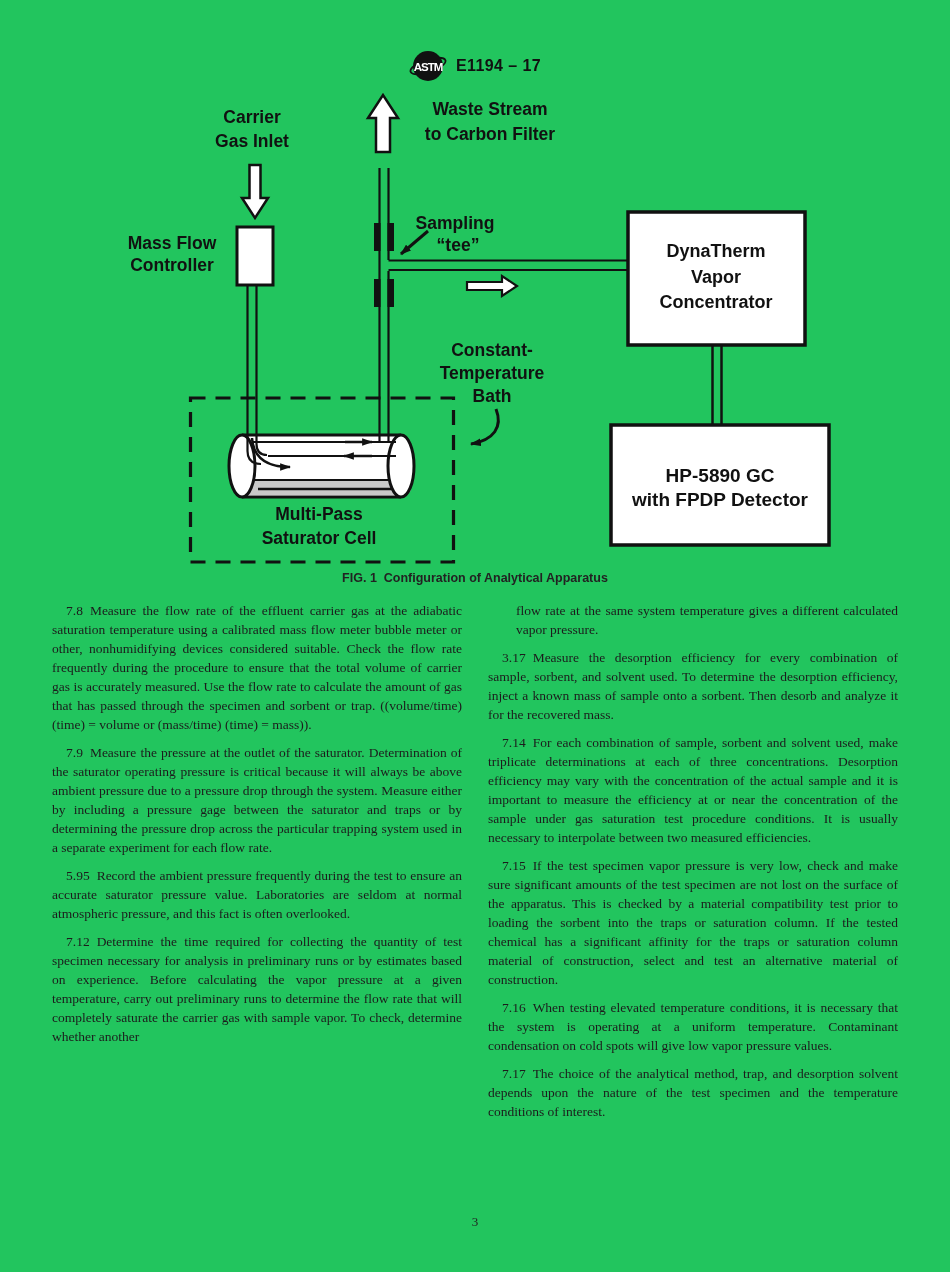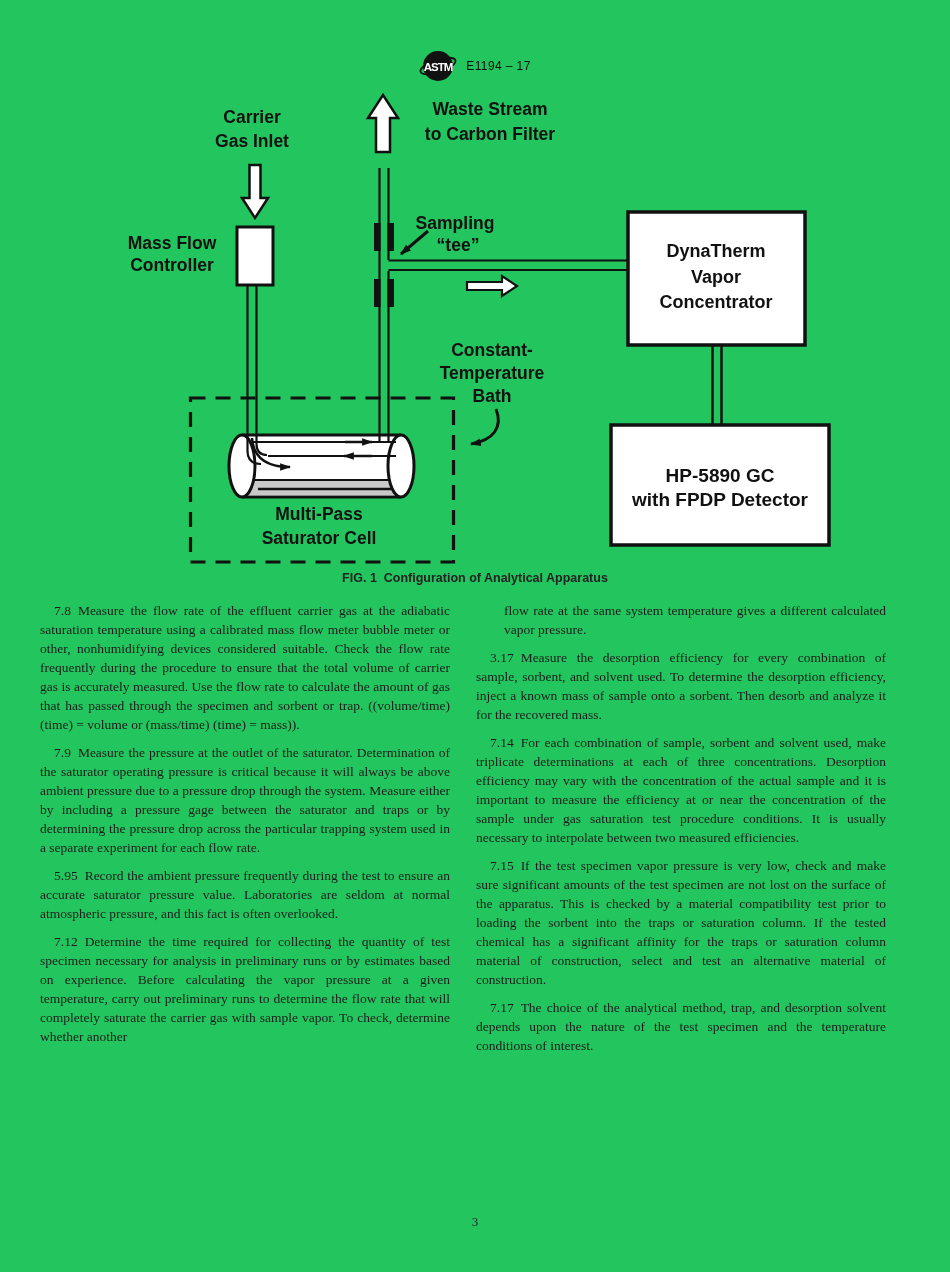--- a/index.html
+++ b/index.html
@@ -6,33 +6,33 @@
   .page {
     position:relative; width:950px; height:1272px; margin:0 auto;
     background:#22c55e; color:#161616; overflow:hidden;
     font-family:"Liberation Serif", serif;
   }
   .header {
     position:absolute; top:46px; left:0; right:0;
     display:flex; justify-content:center; align-items:center; gap:9px;
   }
   .doc-code {
-    font-family:"Liberation Sans", sans-serif; font-weight:normal;
-    font-size:12px; letter-spacing:0.4px; color:#111;
+    font-family:"Liberation Sans", sans-serif; font-weight:bold;
+    font-size:16px; letter-spacing:0.4px; color:#111;
   }
   svg.figure { position:absolute; top:90px; left:0; }
   .dlabel {
     font-family:"Liberation Sans", sans-serif; font-weight:bold; fill:#111;
   }
   .caption-text {
     font-family:"Liberation Sans", sans-serif; font-weight:bold; fill:#222;
     white-space:pre;
   }
   .columns {
-    position:absolute; top:601px; left:40px; width:846px;
+    position:absolute; top:601px; left:52px; width:846px;
     display:flex; gap:26px;justify-content:space-between;
   }
   .col {
     width:410px; text-align:justify;
     font-size:13.5px; line-height:19px; color:#1c1c1c;
   }
   p.para { margin:0 0 9px 0; text-indent:14px; }
   p.cont { text-indent:0;margin-left:28px; }
   .num { margin-right:7px; }
   .footer {
@@ -154,19 +154,20 @@
       <p class="para"><span class="num">7.8</span><span>Measure the flow rate of the effluent carrier gas at the adiabatic saturation temperature using a calibrated mass flow meter bubble meter or other, nonhumidifying devices considered suitable. Check the flow rate frequently during the procedure to ensure that the total volume of carrier gas is accurately measured. Use the flow rate to calculate the amount of gas that has passed through the specimen and sorbent or trap. ((volume/time) (time) = volume or (mass/time) (time) = mass)).</span></p>
       <p class="para"><span class="num">7.9</span><span>Measure the pressure at the outlet of the saturator. Determination of the saturator operating pressure is critical because it will always be above ambient pressure due to a pressure drop through the system. Measure either by including a pressure gage between the saturator and traps or by determining the pressure drop across the particular trapping system used in a separate experiment for each flow rate.</span></p>
       <p class="para"><span class="num">5.95</span><span>Record the ambient pressure frequently during the test to ensure an accurate saturator pressure value. Laboratories are seldom at normal atmospheric pressure, and this fact is often overlooked.</span></p>
       <p class="para"><span class="num">7.12</span><span>Determine the time required for collecting the quantity of test specimen necessary for analysis in preliminary runs or by estimates based on experience. Before calculating the vapor pressure at a given temperature, carry out preliminary runs to determine the flow rate that will completely saturate the carrier gas with sample vapor. To check, determine whether another</span></p>
     </div>
     <div class="col">
       <p class="para cont"><span>flow rate at the same system temperature gives a different calculated vapor pressure.</span></p>
       <p class="para"><span class="num">3.17</span><span>Measure the desorption efficiency for every combination of sample, sorbent, and solvent used. To determine the desorption efficiency, inject a known mass of sample onto a sorbent. Then desorb and analyze it for the recovered mass.</span></p>
       <p class="para"><span class="num">7.14</span><span>For each combination of sample, sorbent and solvent used, make triplicate determinations at each of three concentrations. Desorption efficiency may vary with the concentration of the actual sample and it is important to measure the efficiency at or near the concentration of the sample under gas saturation test procedure conditions. It is usually necessary to interpolate between two measured efficiencies.</span></p>
       <p class="para"><span class="num">7.15</span><span>If the test specimen vapor pressure is very low, check and make sure significant amounts of the test specimen are not lost on the surface of the apparatus. This is checked by a material compatibility test prior to loading the sorbent into the traps or saturation column. If the tested chemical has a significant affinity for the traps or saturation column material of construction, select and test an alternative material of construction.</span></p>
+      <p class="para"><span class="num">7.16</span><span>When testing elevated temperature conditions, it is necessary that the system is operating at a uniform temperature. Contaminant condensation on cold spots will give low vapor pressure values.</span></p>
       <p class="para"><span class="num">7.17</span><span>The choice of the analytical method, trap, and desorption solvent depends upon the nature of the test specimen and the temperature conditions of interest.</span></p>
     </div>
   </div>
 
   <div class="footer">3</div>
 
 </div>
 
 </body></html>

